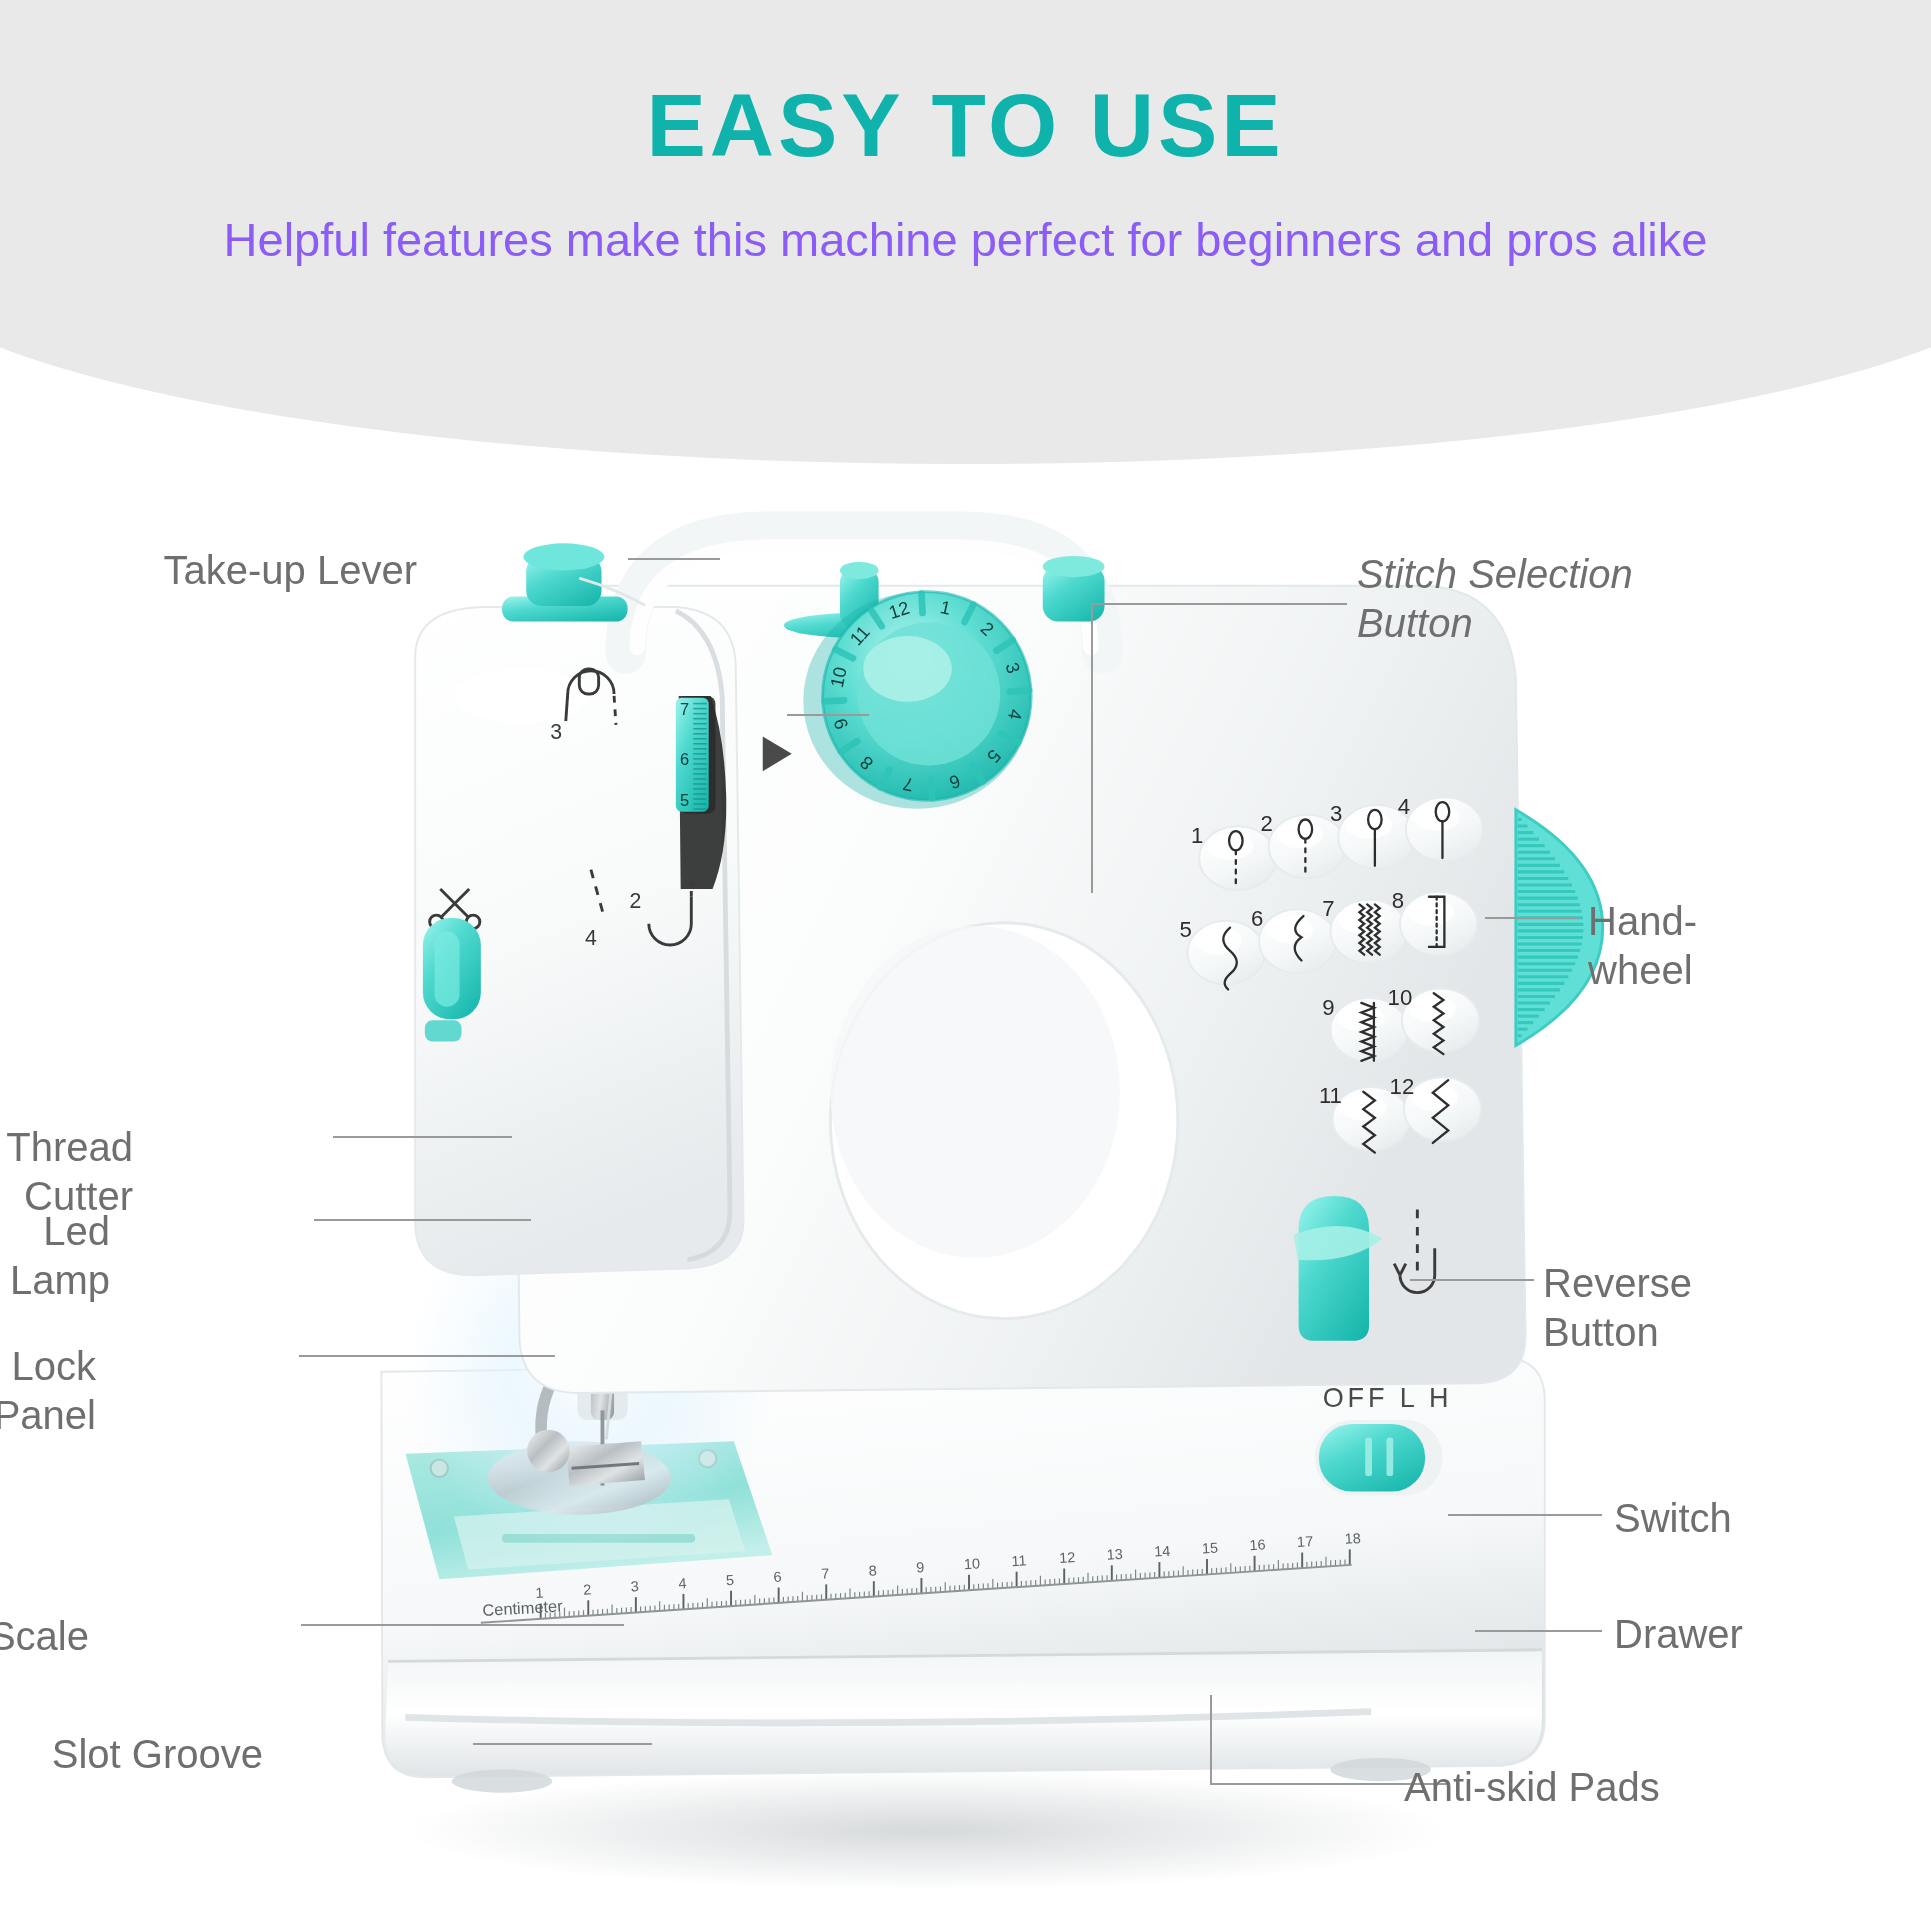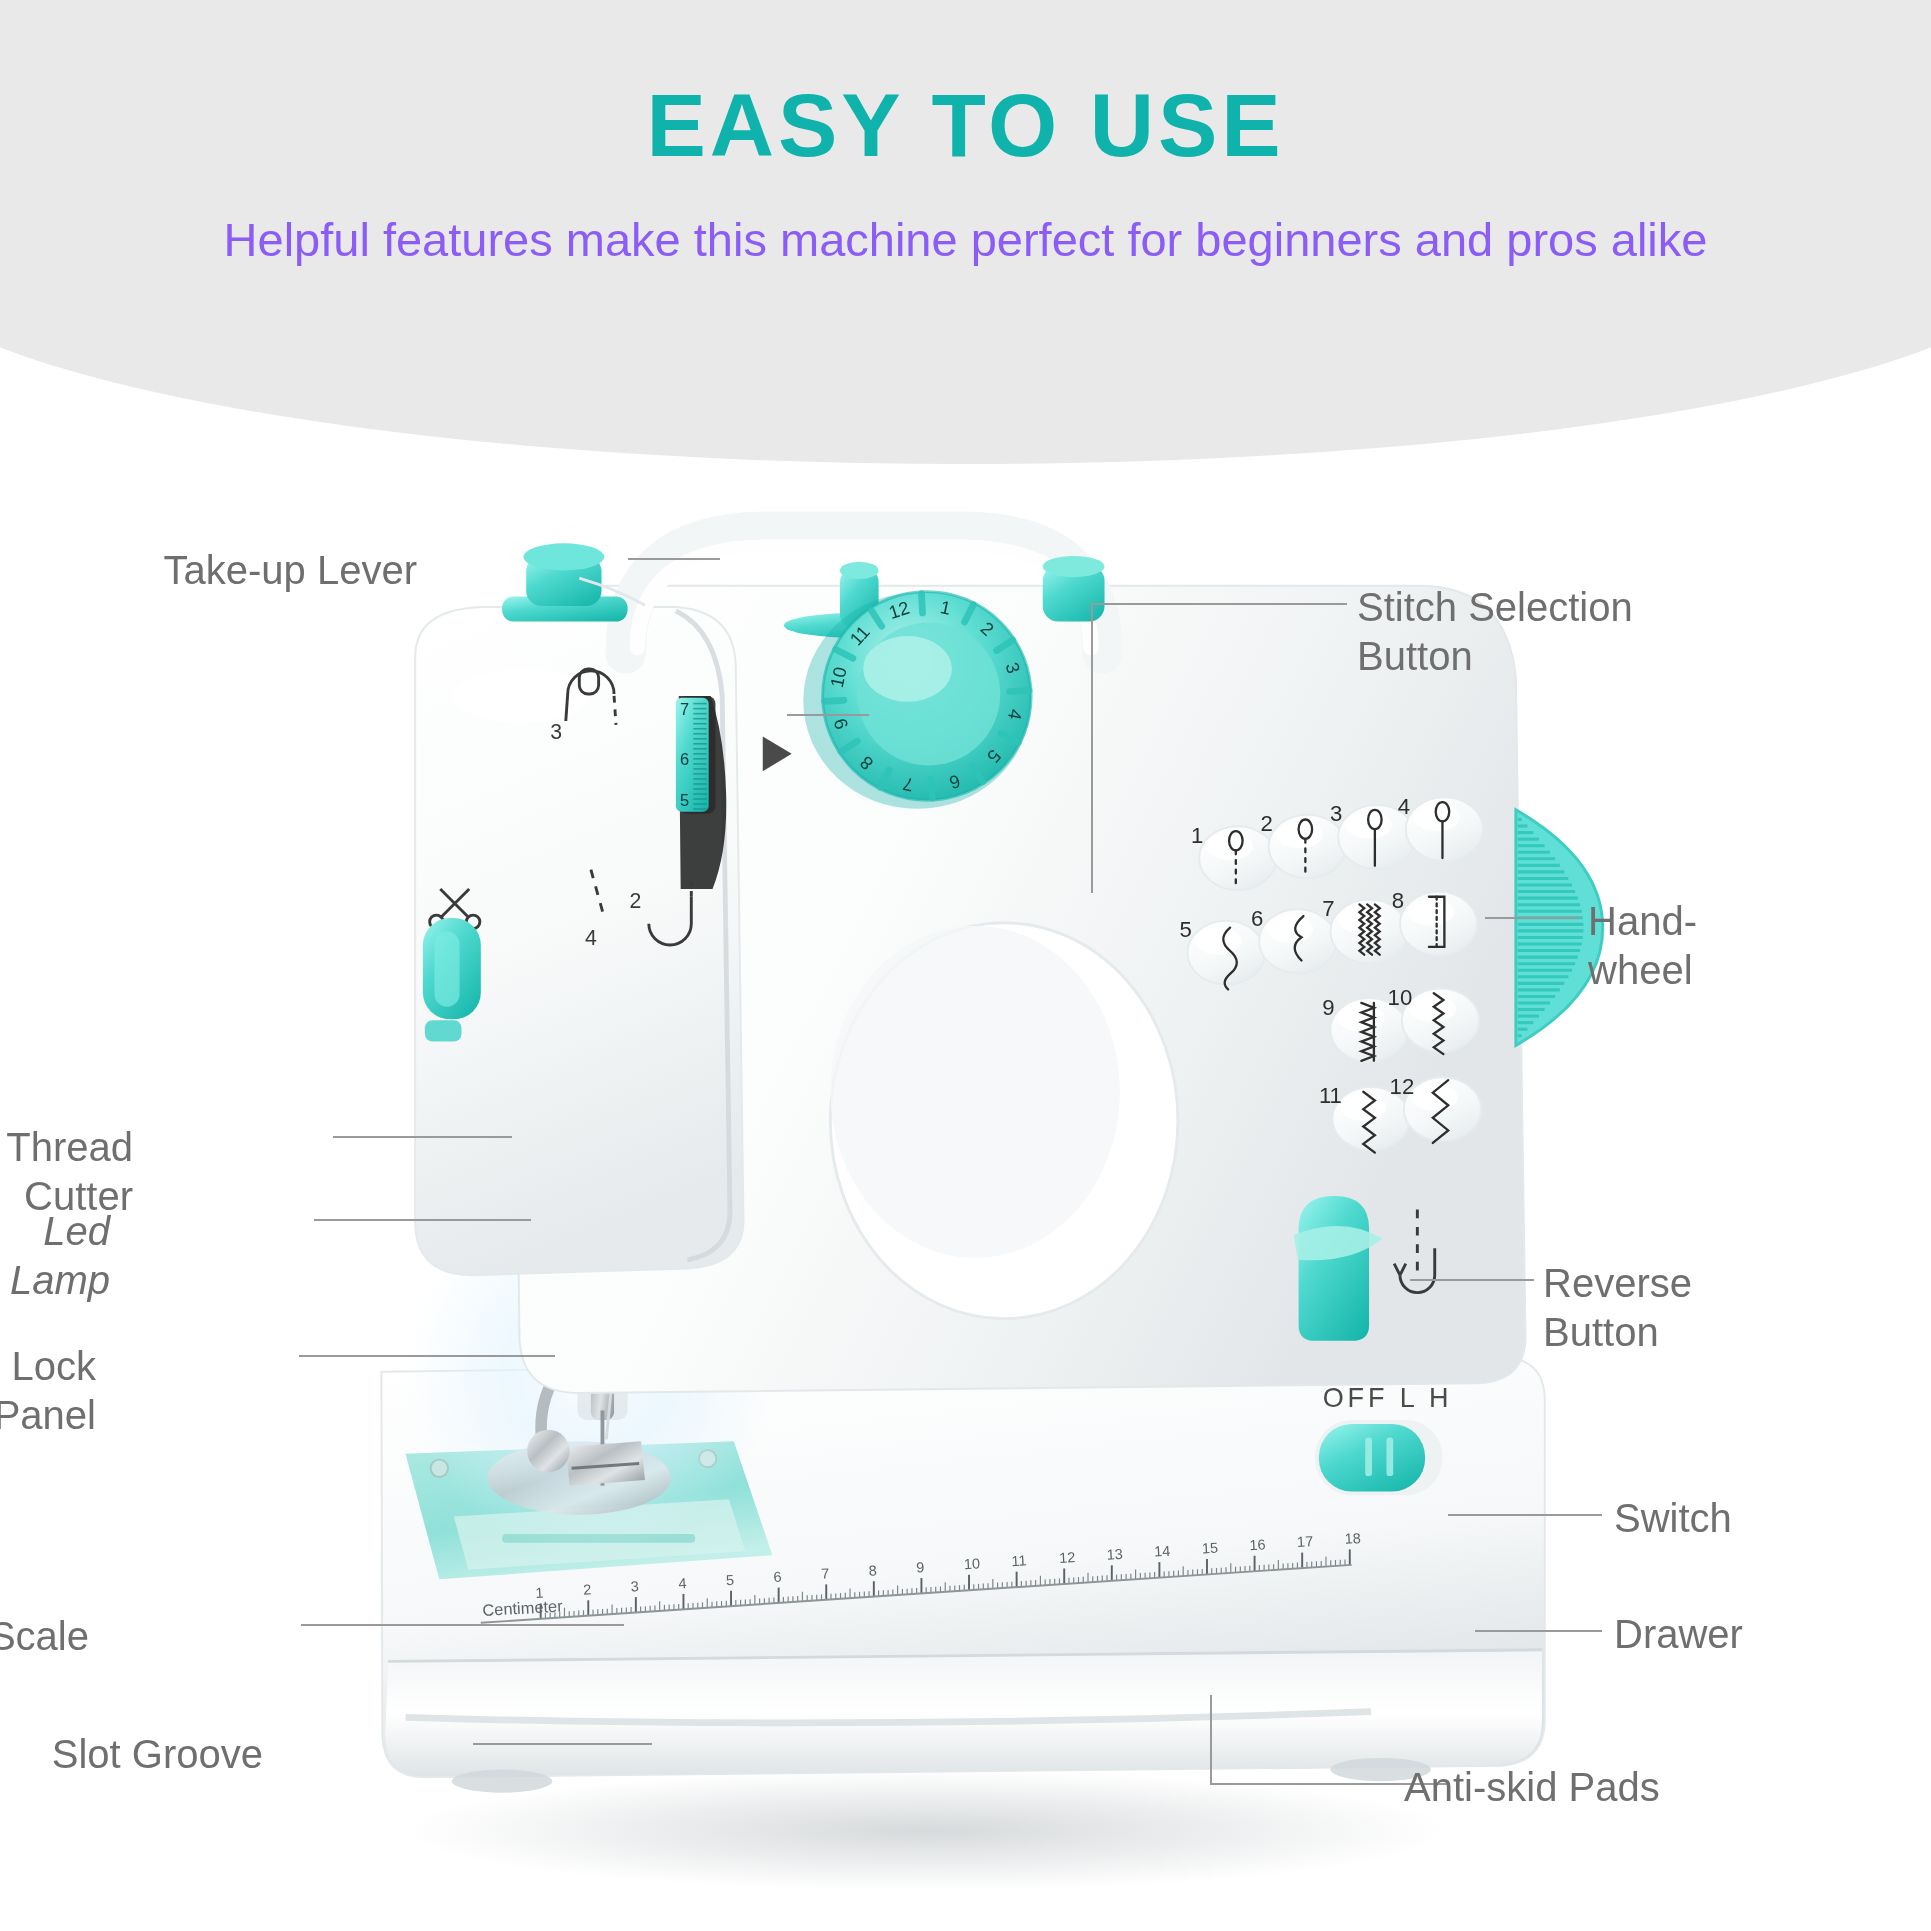--- a/index.html
+++ b/index.html
@@ -646,33 +646,33 @@
   </svg>
 
   <div class="callout left" style="right:1328px; top:538px;">Take-up Lever</div>
   <div class="leader h" style="left:628px; top:558px; width:92px;"></div>
 
   <div class="leader h" style="left:787px; top:714px; width:82px;"></div>
 
   <div class="callout left" style="right:1612px; top:1115px;">Thread Cutter</div>
   <div class="leader h" style="left:333px; top:1136px; width:179px;"></div>
 
-  <div class="callout left" style="right:1635px; top:1199px;font-style:italic;">Led Lamp</div>
+  <div class="callout left" style="right:1635px; top:1199px;">Led Lamp</div>
   <div class="leader h" style="left:314px; top:1219px; width:217px;"></div>
 
   <div class="callout left" style="right:1649px; top:1334px;">Lock Panel</div>
   <div class="leader h" style="left:299px; top:1355px; width:256px;"></div>
 
   <div class="callout left" style="right:1656px; top:1604px;">Scale</div>
   <div class="leader h" style="left:301px; top:1624px; width:323px;"></div>
 
   <div class="callout left" style="right:1482px; top:1722px;">Slot Groove</div>
   <div class="leader h" style="left:473px; top:1743px; width:179px;"></div>
 
-  <div class="callout right" style="left:1357px; top:583px;">Stitch Selection Button</div>
+  <div class="callout right" style="left:1357px; top:550px;font-style:italic;">Stitch Selection Button</div>
   <div class="leader h" style="left:1091px; top:603px; width:256px;"></div>
   <div class="leader v" style="left:1091px; top:603px; height:290px;"></div>
 
   <div class="callout right" style="left:1588px; top:897px;">Hand-wheel</div>
   <div class="leader h" style="left:1485px; top:917px; width:95px;"></div>
 
   <div class="callout right" style="left:1543px; top:1259px;">Reverse Button</div>
   <div class="leader h" style="left:1410px; top:1279px; width:124px;"></div>
 
   <div class="callout right" style="left:1614px; top:1494px;">Switch</div>

